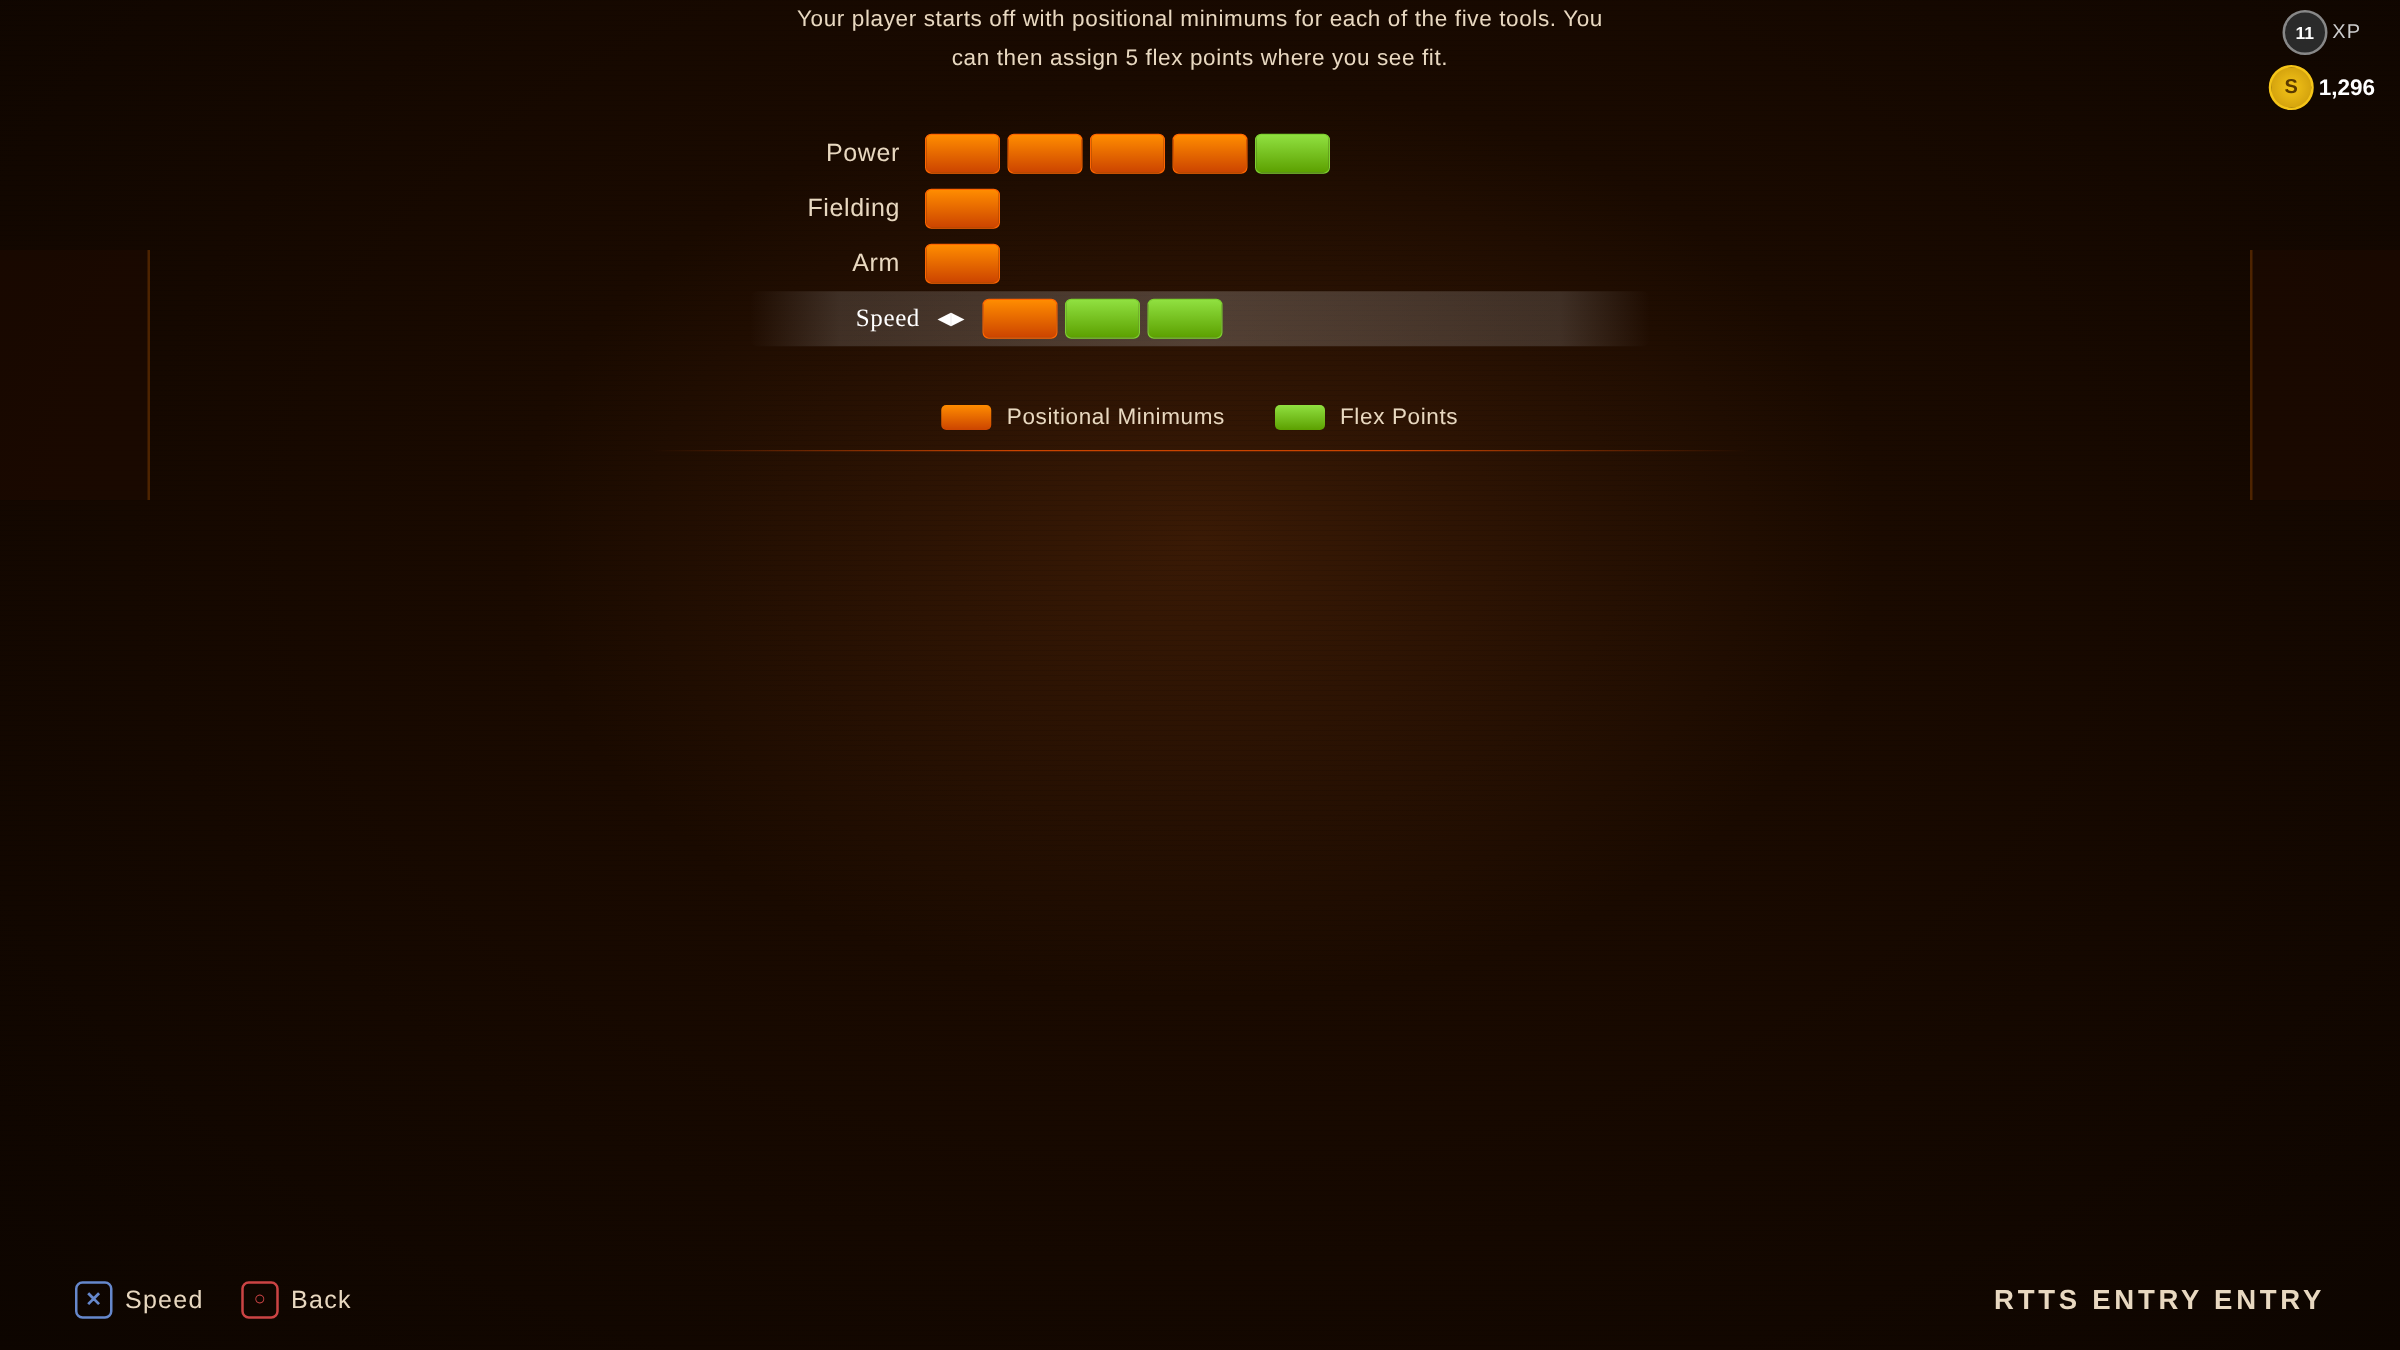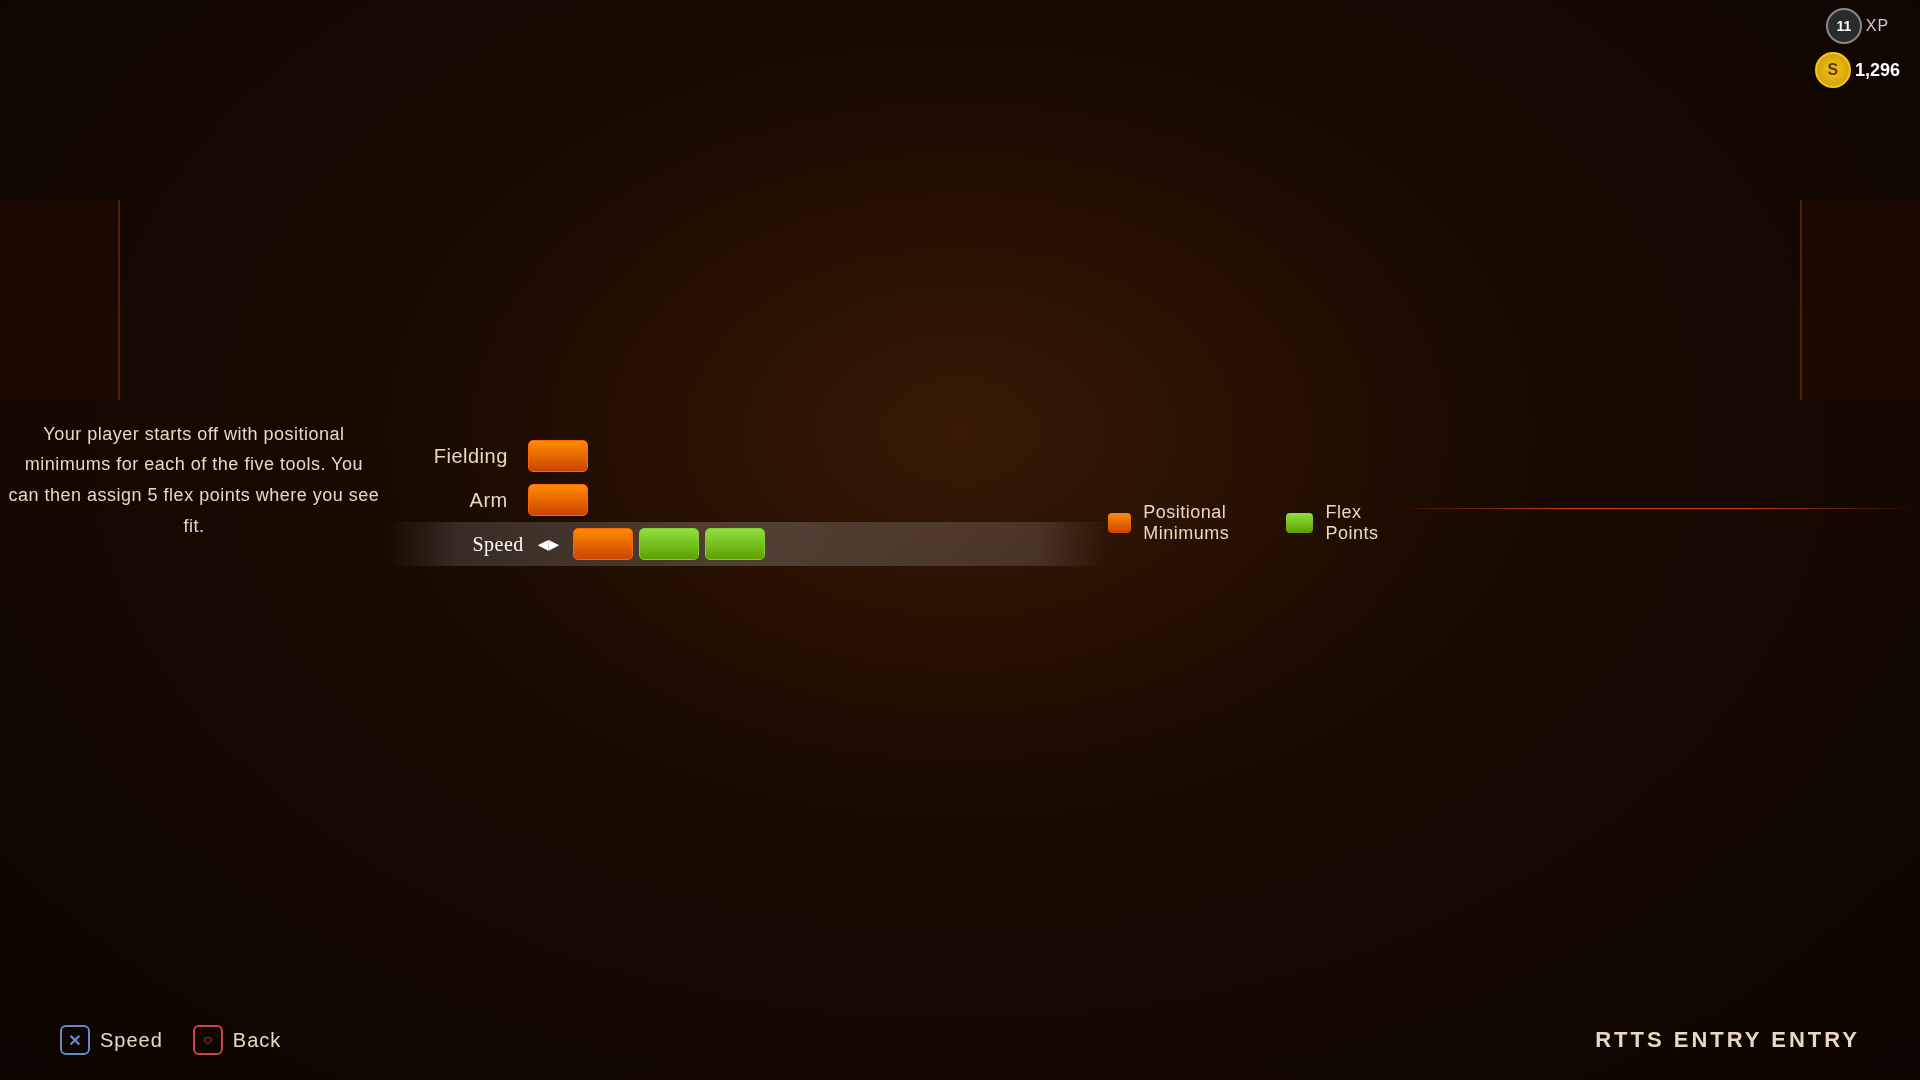--- a/index.html
+++ b/index.html
@@ -101,22 +101,23 @@
     }
 
     
     .main-content {
       position: absolute;
       top: 0;
       left: 0;
       right: 0;
       bottom: 0;
       display: flex;
-      align-items: center;
-      justify-content: center;
+      flex-direction: column;
+      align-items: center;
+      justify-content: flex-start;
       z-index: 5;
       padding-bottom: 80px;
     }
 
     
     .description-text {
       text-align: center;
       color: #e8d8c0;
       font-size: 18px;
       line-height: 1.7;
@@ -354,20 +355,30 @@
 <div class="main-content">
 
   <div class="description-text">
     <span>Your player starts off with positional minimums for each of the five tools. You</span><br>
     <span>can then assign 5 flex points where you see fit.</span>
   </div>
 
   <div class="stats-container">
 
 
+    <div class="stat-row">
+      <div class="stat-label">Power</div>
+      <div class="stat-bars">
+        <div class="bar orange"></div>
+        <div class="bar orange"></div>
+        <div class="bar orange"></div>
+        <div class="bar orange"></div>
+        <div class="bar green"></div>
+      </div>
+    </div>
 
     <div class="stat-row">
       <div class="stat-label">Fielding</div>
       <div class="stat-bars">
         <div class="bar orange"></div>
       </div>
     </div>
 
     <div class="stat-row">
       <div class="stat-label">Arm</div>

